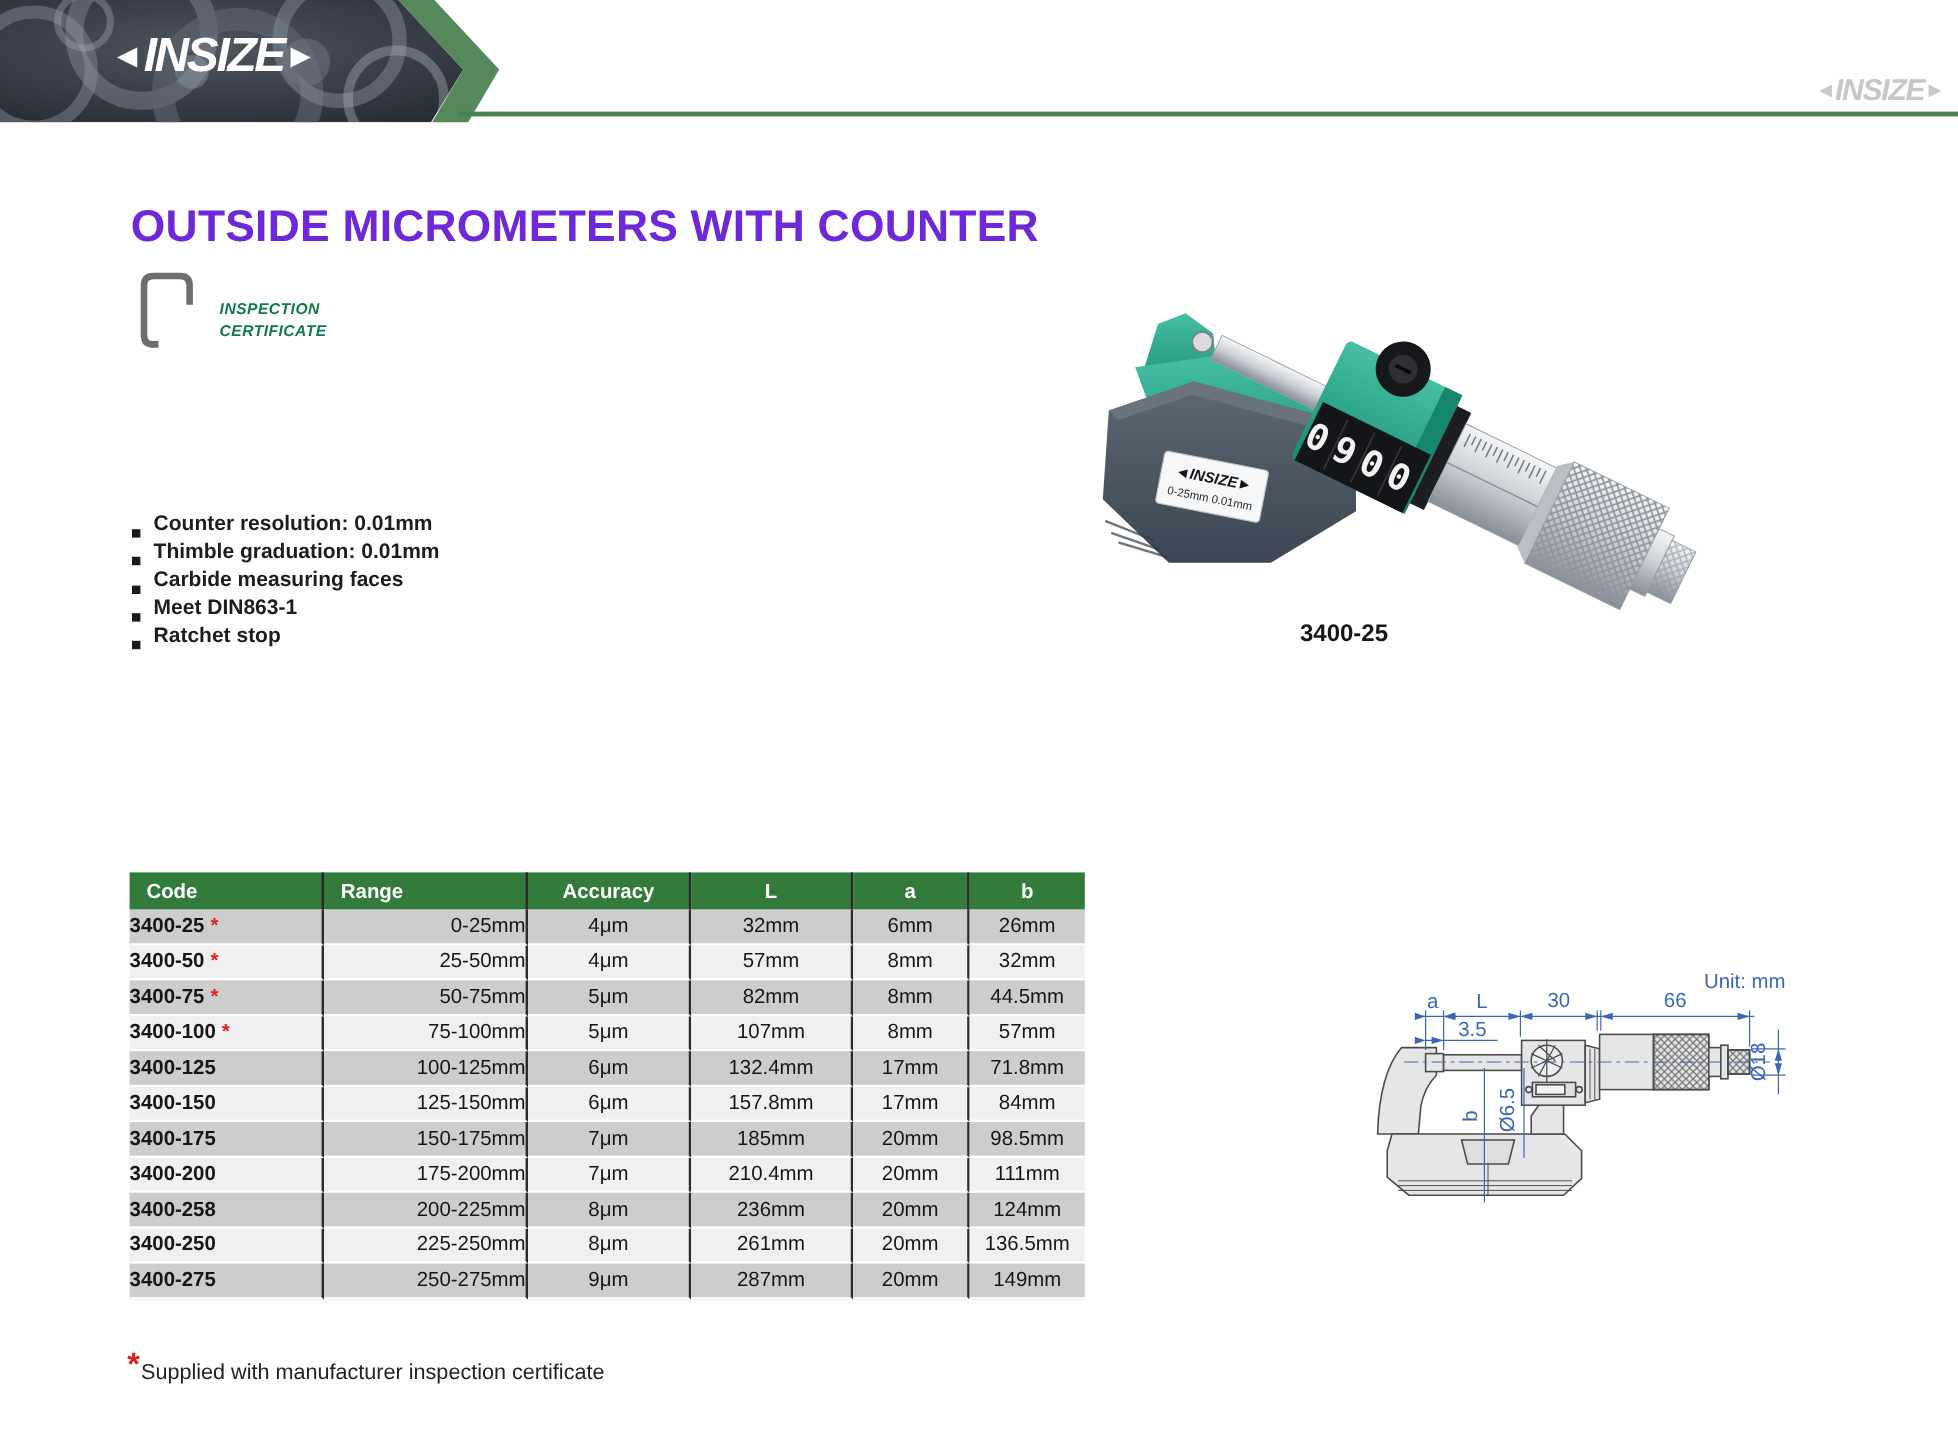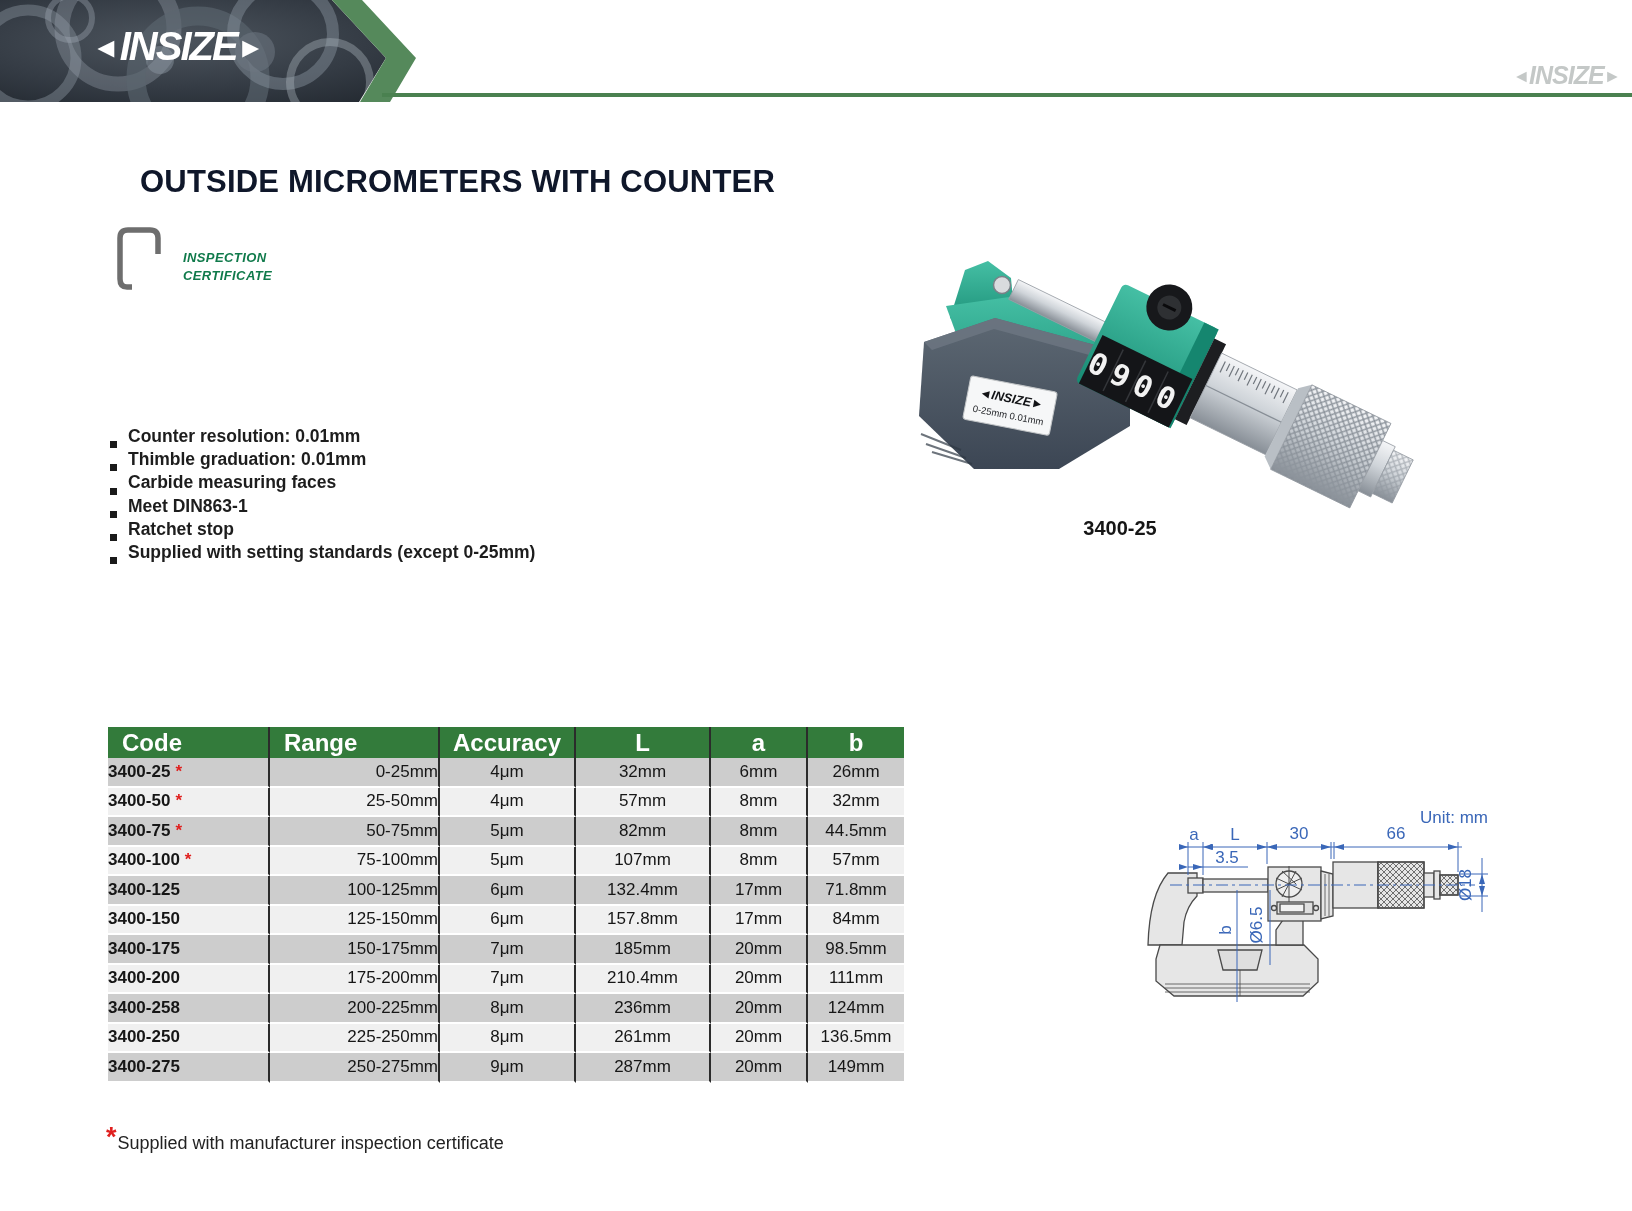--- a/index.html
+++ b/index.html
@@ -11,42 +11,42 @@
   .banner-art{position:absolute;left:0;top:0;}
   .logo{position:absolute;left:92px;top:24px;color:#fff;font-style:italic;font-weight:bold;
         font-size:40px;letter-spacing:-2px;white-space:nowrap;}
   .logo .arr{font-size:0.70em;position:relative;top:-3px;letter-spacing:0;}
   .green-line{position:absolute;left:382px;top:93px;width:1250px;height:4px;background:#4a8150;}
   .watermark{position:absolute;right:12px;top:61px;color:#c4c8c7;font-style:italic;font-weight:bold;
         font-size:25px;letter-spacing:-1px;white-space:nowrap;}
   .watermark .arr{font-size:0.70em;position:relative;top:-2px;}
 
   
-  .title{position:absolute;left:109px;top:143px;font-size:31px;font-weight:bold;color:#0f172a;
-         letter-spacing:0.2px;margin-left:31px;}
+  .title{position:absolute;left:109px;top:143px;font-size:37px;font-weight:bold;color:#6d28d9;
+         letter-spacing:0.2px;}
   .badge{position:absolute;left:110px;top:222px;width:200px;height:70px;}
   .badge svg{position:absolute;left:6px;top:4px;}
   .badge-text{position:absolute;left:73px;top:27px;color:#107a4b;font-weight:bold;font-style:italic;
          font-size:13px;line-height:18px;letter-spacing:0.4px;white-space:nowrap;}
 
   
   .features{position:absolute;left:110px;top:425px;margin:0;padding:0;list-style:none;
             font-size:17.5px;color:#1d1d1d;}
   .features li{display:flex;align-items:flex-end;line-height:23.2px;font-weight:bold;}
   .sq{width:7px;height:7px;background:#1a1a1a;display:inline-block;margin:8px 11px 0 0;flex:0 0 auto;}
 
   
   .product{position:absolute;left:862px;top:256px;}
   .caption{position:absolute;left:1040px;top:517px;width:160px;text-align:center;
            font-size:20px;font-weight:bold;color:#161616;}
 
   
   .spec{position:absolute;left:108px;top:727px;width:770px;border-collapse:separate;border-spacing:0;
         table-layout:fixed;font-size:17px;color:#161616;}
-  .spec th{background:#337b3b;color:#fff;font-size:24px;font-weight:bold;height:31px;
+  .spec th{background:#337b3b;color:#fff;font-size:17px;font-weight:bold;height:31px;
         border-right:2px solid #2b2b2b;text-align:center;padding:0;}
   .spec th:last-child{border-right:none;}
   .spec th.c0,.spec th.c1{text-align:left;padding-left:14px;}
   .spec th.c0{width:146px;} .spec th.c1{width:154px;} .spec th.c2{width:134px;}
   .spec th.c3{width:133px;} .spec th.c4{width:95px;}  .spec th.c5{width:96px;}
   .spec td{background:#cdcdcd;height:27.5px;border-right:2px solid #2b2b2b;border-bottom:2px solid #fff;
         text-align:center;padding:0;}
   .spec td:last-child{border-right:none;}
   .spec tr:nth-child(even) td{background:#f0f0f0;}
   .spec td.c0{text-align:left;font-weight:bold;}
@@ -124,24 +124,20 @@
         <span>Carbide measuring faces</span>
       </li>
       <li>
         <span class="sq"></span>
         <span>Meet DIN863-1</span>
       </li>
       <li>
         <span class="sq"></span>
         <span>Ratchet stop</span>
       </li>
-      <li>
-        <span class="sq"></span>
-        <span>Supplied with setting standards (except 0-25mm)</span>
-      </li>
     </ul>
 
   <svg class="product" width="560" height="270" viewBox="0 0 560 270">
     <defs>
       <linearGradient id="sil" x1="0" y1="0" x2="0" y2="1">
         <stop offset="0" stop-color="#f4f5f7"></stop>
           <stop offset="0.45" stop-color="#cfd4d9"></stop>
         <stop offset="1" stop-color="#878e96"></stop>
       </linearGradient>
       <linearGradient id="teal" x1="0" y1="0" x2="0" y2="1">

